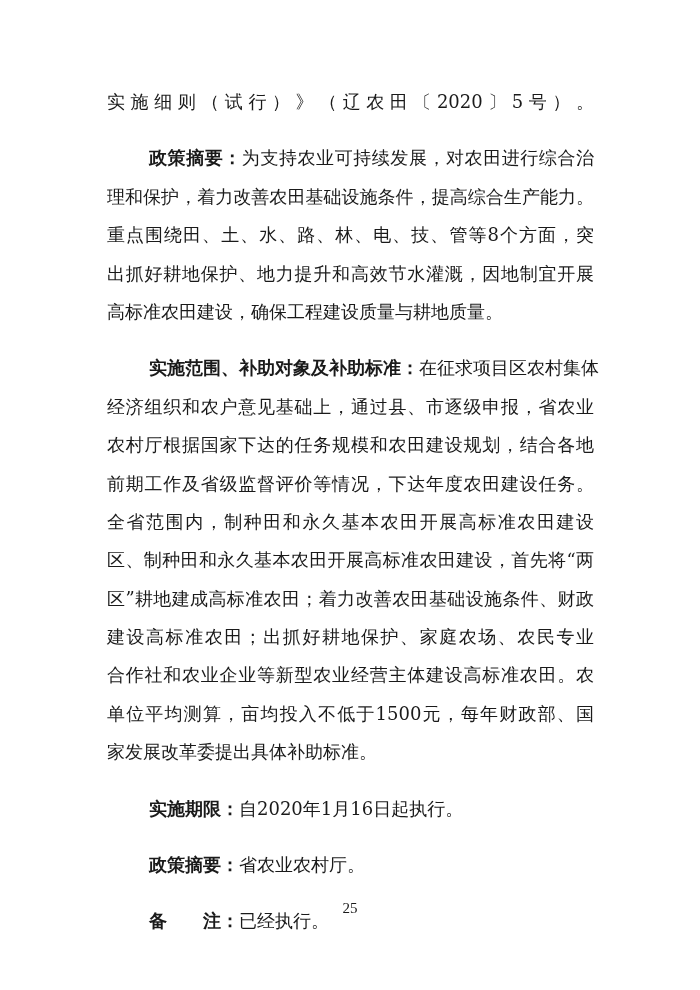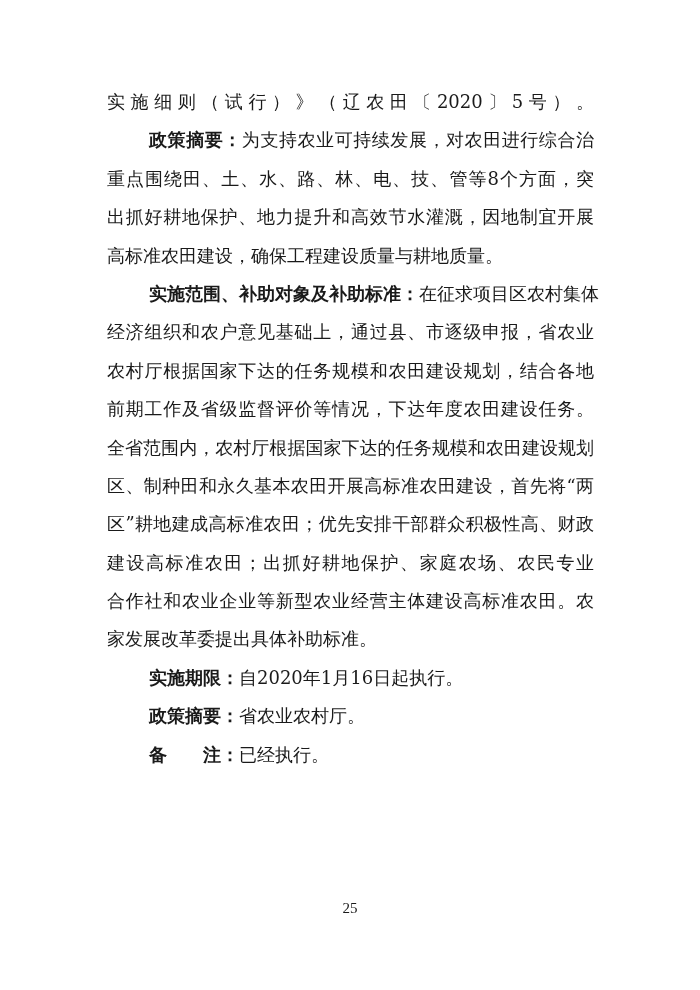--- a/index.html
+++ b/index.html
@@ -8,50 +8,52 @@
     position: absolute; left: 107px; top: 88px; width: 487px;
     font-family: "DejaVu Serif", "Liberation Serif", serif;
     font-size: 18px; color: #1a1a1a;
   }
   .line {
     height: 38.4px; line-height: 28px; white-space: nowrap;
     text-align: justify; text-align-last: justify;
     letter-spacing: 0px;
   }
   .line.last { text-align-last: left; }
-  .indent { padding-left: 42px; }
+  .indent { padding-left: 42px; margin-top: 18px; }
   .bold { font-weight: bold; font-family: "DejaVu Sans", "Liberation Sans", sans-serif; }
   .page-number {
     position: absolute; left: 0; width: 700px; top: 900px; text-align: center;
     font-family: "Liberation Serif", "DejaVu Serif", serif; font-size: 15px; color: #1a1a1a;
   }
 </style>
 </head>
 <body>
 
 <div class="page">
   <div class="line">实施细则（试行）》（辽农田〔2020〕5号）。</div>
 
   <div>
     <div class="line indent"><span class="bold">政策摘要：</span><span>为支持农业可持续发展，对农田进行综合治</span></div>
+    <div class="line">理和保护，着力改善农田基础设施条件，提高综合生产能力。</div>
     <div class="line">重点围绕田、土、水、路、林、电、技、管等8个方面，突</div>
     <div class="line">出抓好耕地保护、地力提升和高效节水灌溉，因地制宜开展</div>
     <div class="line last">高标准农田建设，确保工程建设质量与耕地质量。</div>
   </div>
 
   <div>
     <div class="line indent"><span class="bold">实施范围、补助对象及补助标准：</span><span>在征求项目区农村集体</span></div>
     <div class="line">经济组织和农户意见基础上，通过县、市逐级申报，省农业</div>
     <div class="line">农村厅根据国家下达的任务规模和农田建设规划，结合各地</div>
     <div class="line">前期工作及省级监督评价等情况，下达年度农田建设任务。</div>
-    <div class="line">全省范围内，农村厅根据国家下达的任务规模和农田建设规划</div>
+    <div class="line">全省范围内，制种田和永久基本农田开展高标准农田建设</div>
     <div class="line">区、制种田和永久基本农田开展高标准农田建设，首先将“两</div>
-    <div class="line">区”耕地建成高标准农田；优先安排干部群众积极性高、财政</div>
+    <div class="line">区”耕地建成高标准农田；着力改善农田基础设施条件、财政</div>
     <div class="line">建设高标准农田；出抓好耕地保护、家庭农场、农民专业</div>
     <div class="line">合作社和农业企业等新型农业经营主体建设高标准农田。农</div>
+    <div class="line">单位平均测算，亩均投入不低于1500元，每年财政部、国</div>
     <div class="line last">家发展改革委提出具体补助标准。</div>
   </div>
 
   <div class="line indent last"><span class="bold">实施期限：</span><span>自2020年1月16日起执行。</span></div>
   <div class="line indent last"><span class="bold">政策摘要：</span><span>省农业农村厅。</span></div>
   <div class="line indent last"><span class="bold">备　　注：</span><span>已经执行。</span></div>
 </div>
 
 <div class="page-number">25</div>
 

